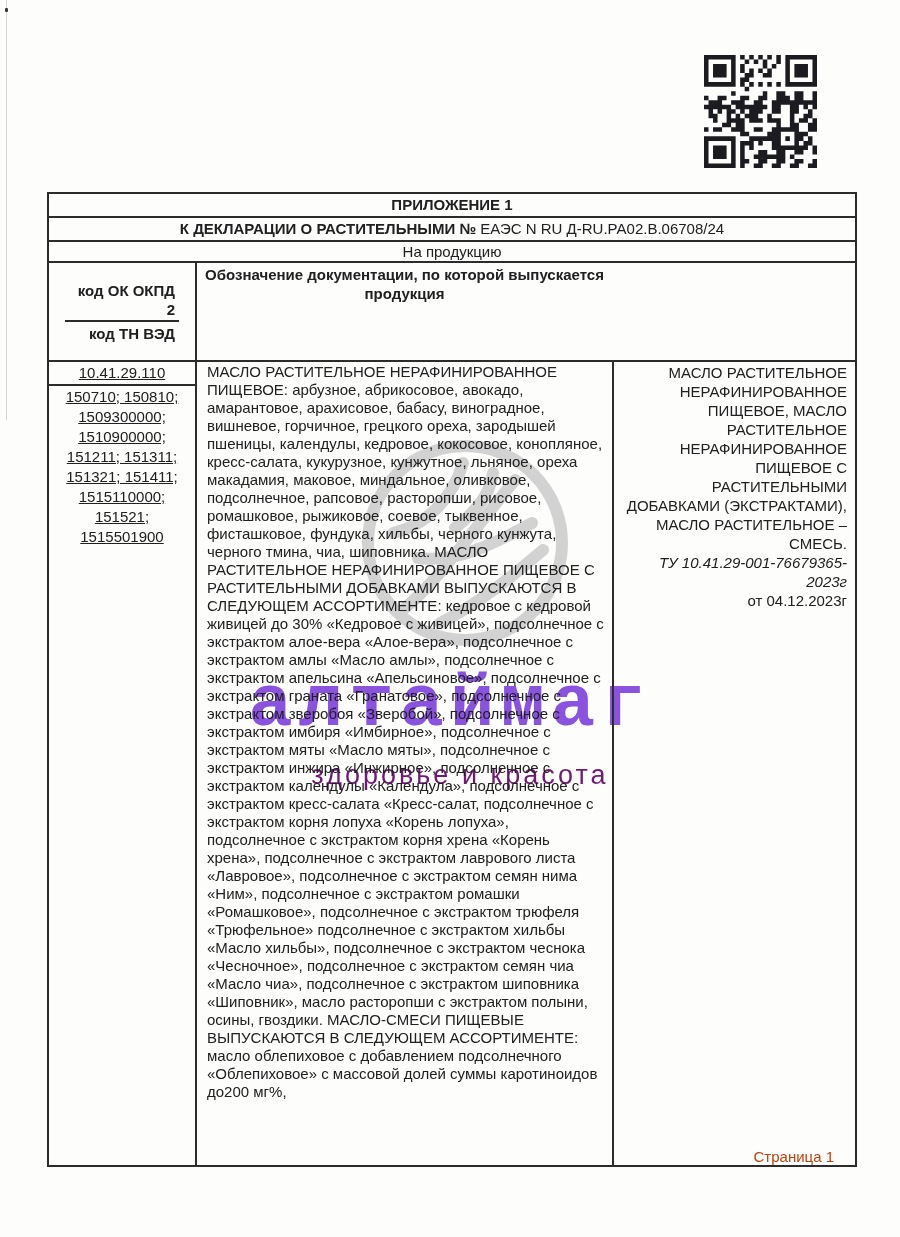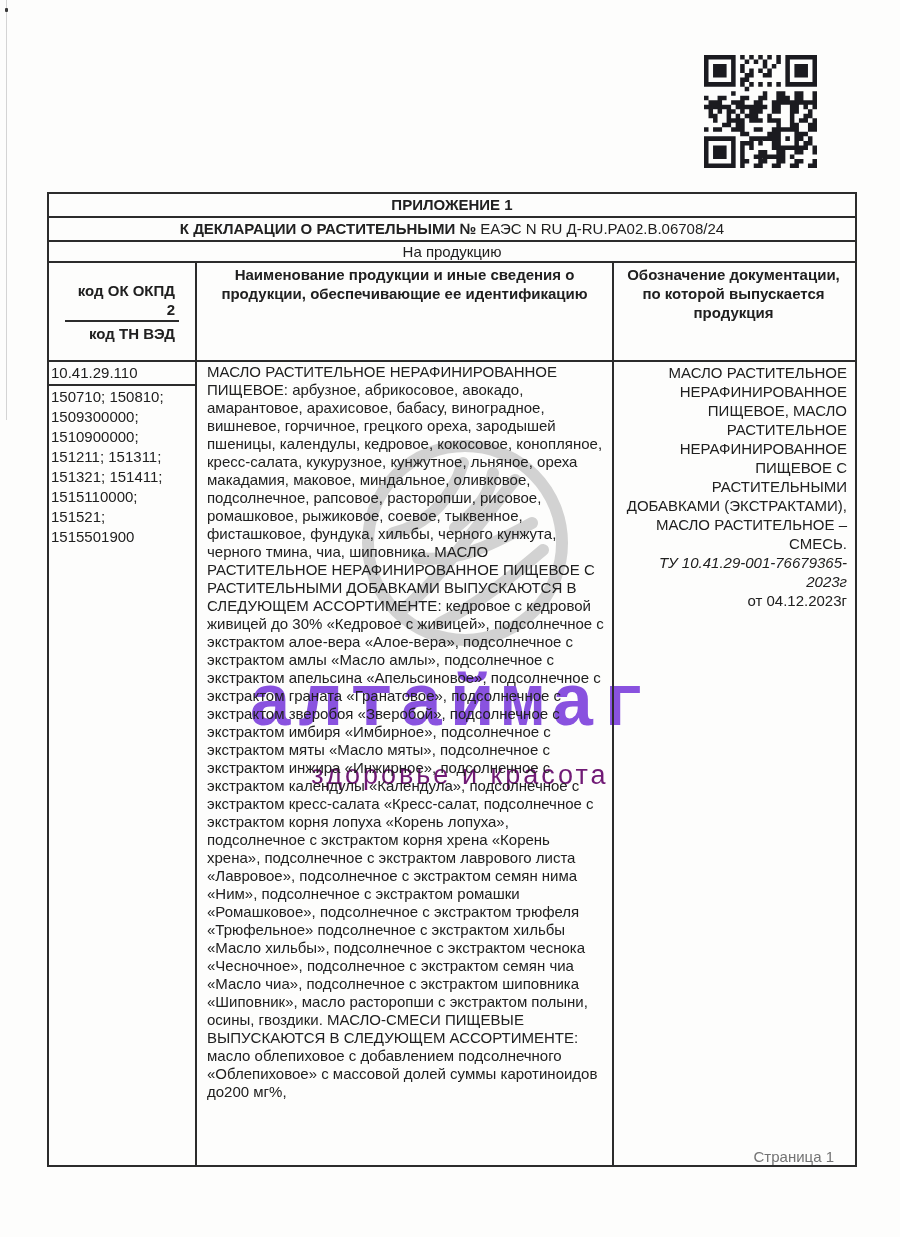--- a/index.html
+++ b/index.html
@@ -38,29 +38,29 @@
   .trow.sub{line-height:17px;}
   .grid-row{display:grid;grid-template-columns:146px 417px 241px;}
   .grid-row .cell{border-left:2px solid #2c2c2c;}
   .grid-row .cell:first-child{border-left:none;}
   .header-row{border-bottom:2px solid #2c2c2c;}
   .header-row .cell{font-weight:700;text-align:center;line-height:19px;padding:2px 4px;}
   .header-row .c1{display:flex;flex-direction:column;text-align:right;padding:16px;}
   .header-row .c1 .sub1{border-bottom:2px solid #2c2c2c;padding:2px 4px 1px 8px;}
   .header-row .c1 .sub2{flex:1;padding:2px 4px 1px 8px;}
   .data-row .cell{vertical-align:top;}
-  .data-row .c1{text-align:left;line-height:20px;}
+  .data-row .c1{text-align:center;line-height:20px;text-decoration:underline;}
   .okpd-cell{border-bottom:2px solid #2c2c2c;padding:1px 2px;}
   .tnved-cell{padding:1px 2px;}
   .data-row .c2{padding:1px 8px 2px 10px;text-align:left;line-height:18px;min-height:800px;}
   .data-row .c3{padding:1px 6px 2px 9px;text-align:right;line-height:19px;}
   .c3 .tu{margin-top:0;font-style:italic;}
 
   .footer{
-    position:absolute;right:66px;top:1148px;font-size:15px;color:#737373;
+    position:absolute;right:66px;top:1148px;font-size:15px;color:#c2410c;
   }
 </style>
 </head>
 <body>
 
 <div class="page">
 
   <div class="scan-edge"></div>
   <div class="scan-dot"></div>
 
@@ -89,21 +89,20 @@
       <span class="b">К ДЕКЛАРАЦИИ О РАСТИТЕЛЬНЫМИ №</span>
       <span>ЕАЭС N RU Д-RU.РА02.В.06708/24</span>
     </div>
     <div class="trow sub">На продукцию</div>
 
     <div class="grid-row header-row">
       <div class="cell c1">
         <div class="sub1">код ОК ОКПД 2</div>
         <div class="sub2">код ТН ВЭД</div>
       </div>
-      <div class="cell c2">Наименование продукции и иные сведения о продукции, обеспечивающие ее идентификацию</div>
       <div class="cell c3">Обозначение документации, по которой выпускается продукция</div>
     </div>
 
     <div class="grid-row data-row">
       <div class="cell c1">
         <div class="okpd-cell">10.41.29.110</div>
         <div class="tnved-cell">
           <div>150710; 150810;</div>
           <div>1509300000;</div>
           <div>1510900000;</div>

